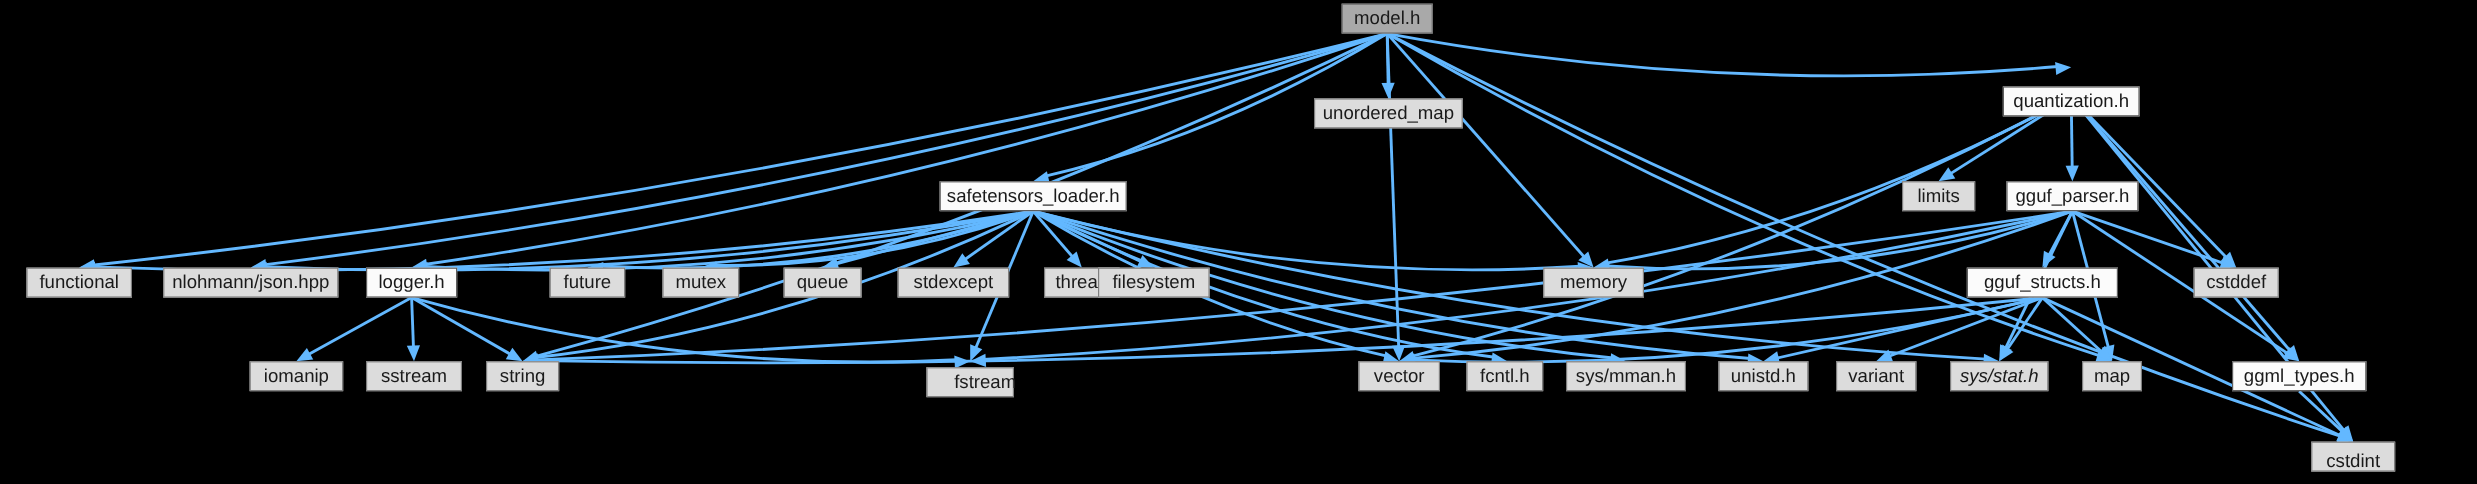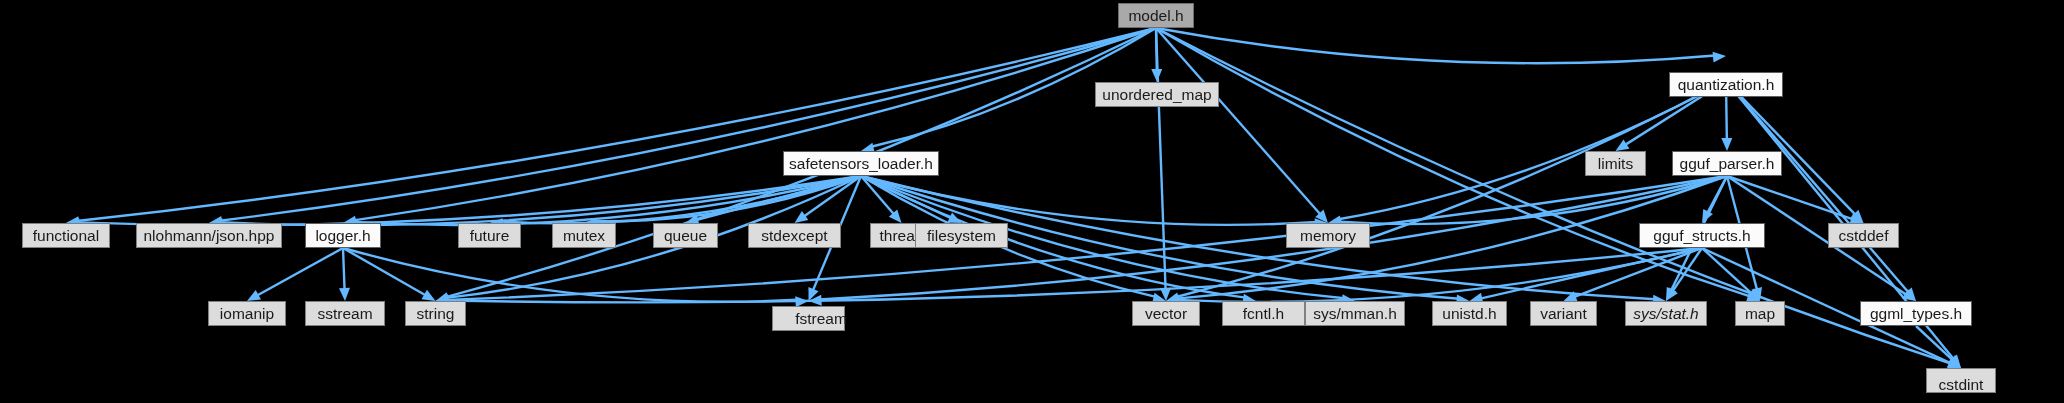--- a/index.html
+++ b/index.html
@@ -193,21 +193,21 @@
     </div>
     <div class="node lib" style="left: 405px; top: 301px; width: 61px;">
       <span>string</span>
     </div>
     <div class="node lib" style="left: 772px; top: 306px; width: 73px; padding-left: 25px;">
       <span>fstream</span>
     </div>
     <div class="node lib" style="left: 1132px; top: 301px; width: 68px;">
       <span>vector</span>
     </div>
-    <div class="node lib" style="left: 1222px; top: 301px; width: 83px;">
+    <div class="node lib" style="left: 1222px; top: 301px; width: 64px;">
       <span>fcntl.h</span>
     </div>
     <div class="node lib" style="left: 1305px; top: 301px; width: 100px;">
       <span>sys/mman.h</span>
     </div>
     <div class="node lib" style="left: 1432px; top: 301px; width: 75px;">
       <span>unistd.h</span>
     </div>
     <div class="node lib" style="left: 1530px; top: 301px; width: 67px;">
       <span>variant</span>

